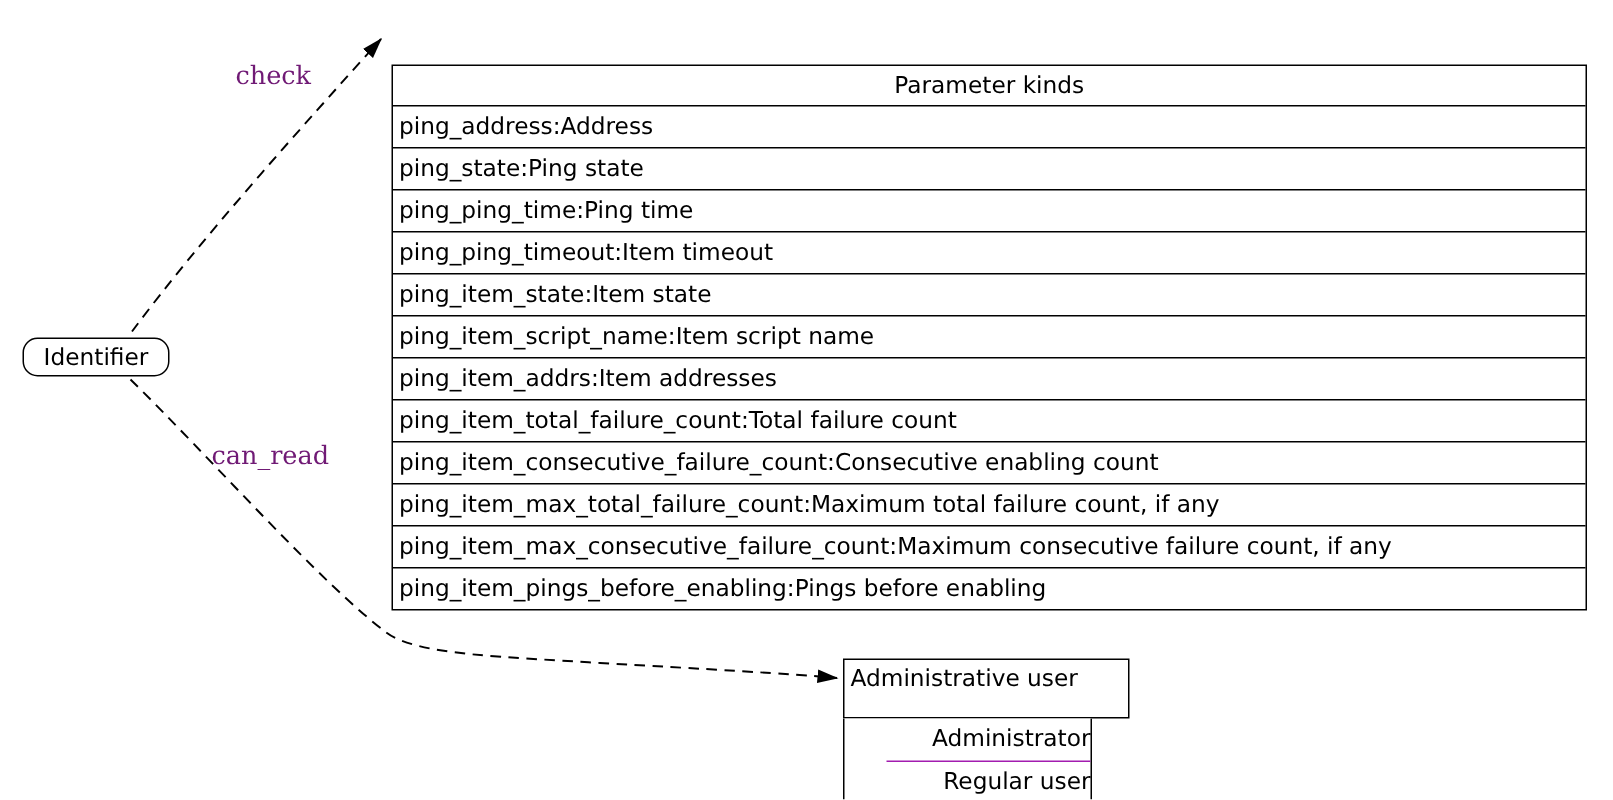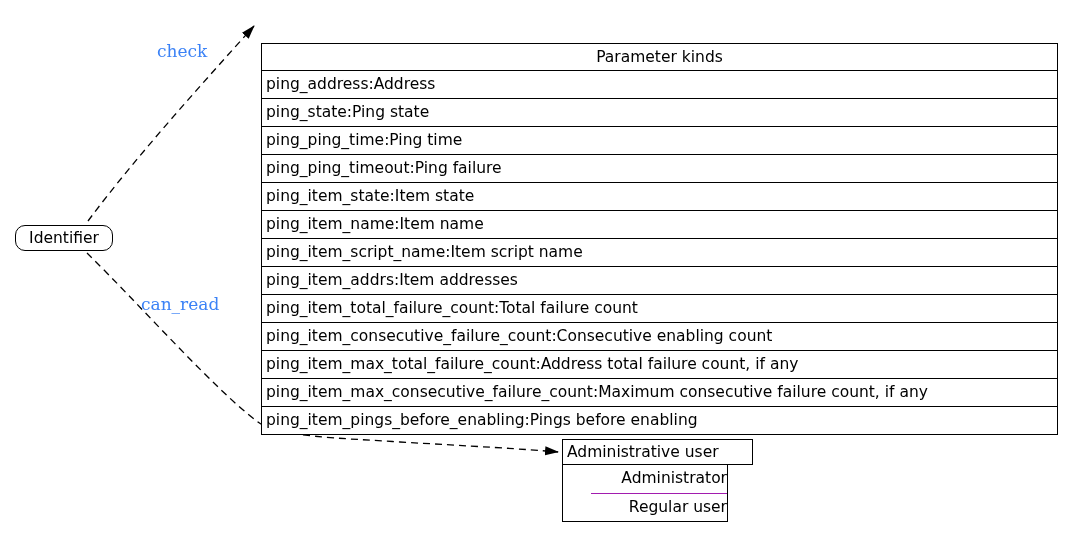--- a/index.html
+++ b/index.html
@@ -23,21 +23,21 @@
     width: 1075px;
     height: 533px;
     pointer-events: none;
   }
   .edge-label {
     position: absolute;
     font-family: "DejaVu Serif", serif;
     font-size: 17px;
     line-height: 20px;
     white-space: nowrap;
-    color: #3b82f6;
+    color: #701a75;
   }
   #label-check { left: 157px; top: 41px; }
   #label-can-read { left: 141px; top: 294px; }
 
   .node-box {
     position: absolute;
     box-sizing: border-box;
     border: 1px solid #000000;
     background: #ffffff;
   }
@@ -82,21 +82,21 @@
 
   
   #user-table {
     position: absolute;
     left: 562px;
     top: 439px;
   }
   #user-table .utbl-header {
     box-sizing: border-box;
     width: 191px;
-    height: 26px;
+    height: 40px;
     line-height: 24px;
     border: 1px solid #000000;
     background: #ffffff;
     padding-left: 4px;
     font-size: 15.5px;
     white-space: nowrap;
   }
   #user-table .utbl-rows {
     box-sizing: border-box;
     width: 166px;
@@ -139,28 +139,27 @@
 
   <div class="node-box" id="identifier-node">Identifier</div>
 
   <div class="node-box" id="param-table">
     <div class="tbl-header">Parameter kinds</div>
     <div class="tbl-body">
 
     <div class="tbl-row">ping_address:Address</div>
         <div class="tbl-row">ping_state:Ping state</div>
         <div class="tbl-row">ping_ping_time:Ping time</div>
-        <div class="tbl-row">ping_ping_timeout:Ping failure</div>
+        <div class="tbl-row">ping_ping_timeout:Item timeout</div>
         <div class="tbl-row">ping_item_state:Item state</div>
-        <div class="tbl-row">ping_item_name:Item name</div>
         <div class="tbl-row">ping_item_script_name:Item script name</div>
         <div class="tbl-row">ping_item_addrs:Item addresses</div>
         <div class="tbl-row">ping_item_total_failure_count:Total failure count</div>
         <div class="tbl-row">ping_item_consecutive_failure_count:Consecutive enabling count</div>
-        <div class="tbl-row">ping_item_max_total_failure_count:Address total failure count, if any</div>
+        <div class="tbl-row">ping_item_max_total_failure_count:Maximum total failure count, if any</div>
         <div class="tbl-row">ping_item_max_consecutive_failure_count:Maximum consecutive failure count, if any</div>
         <div class="tbl-row">ping_item_pings_before_enabling:Pings before enabling</div>
       </div>
   </div>
 
   <div id="user-table">
     <div class="utbl-header">Administrative user</div>
     <div class="utbl-rows">
 
     <div class="utbl-row">Administrator</div>

